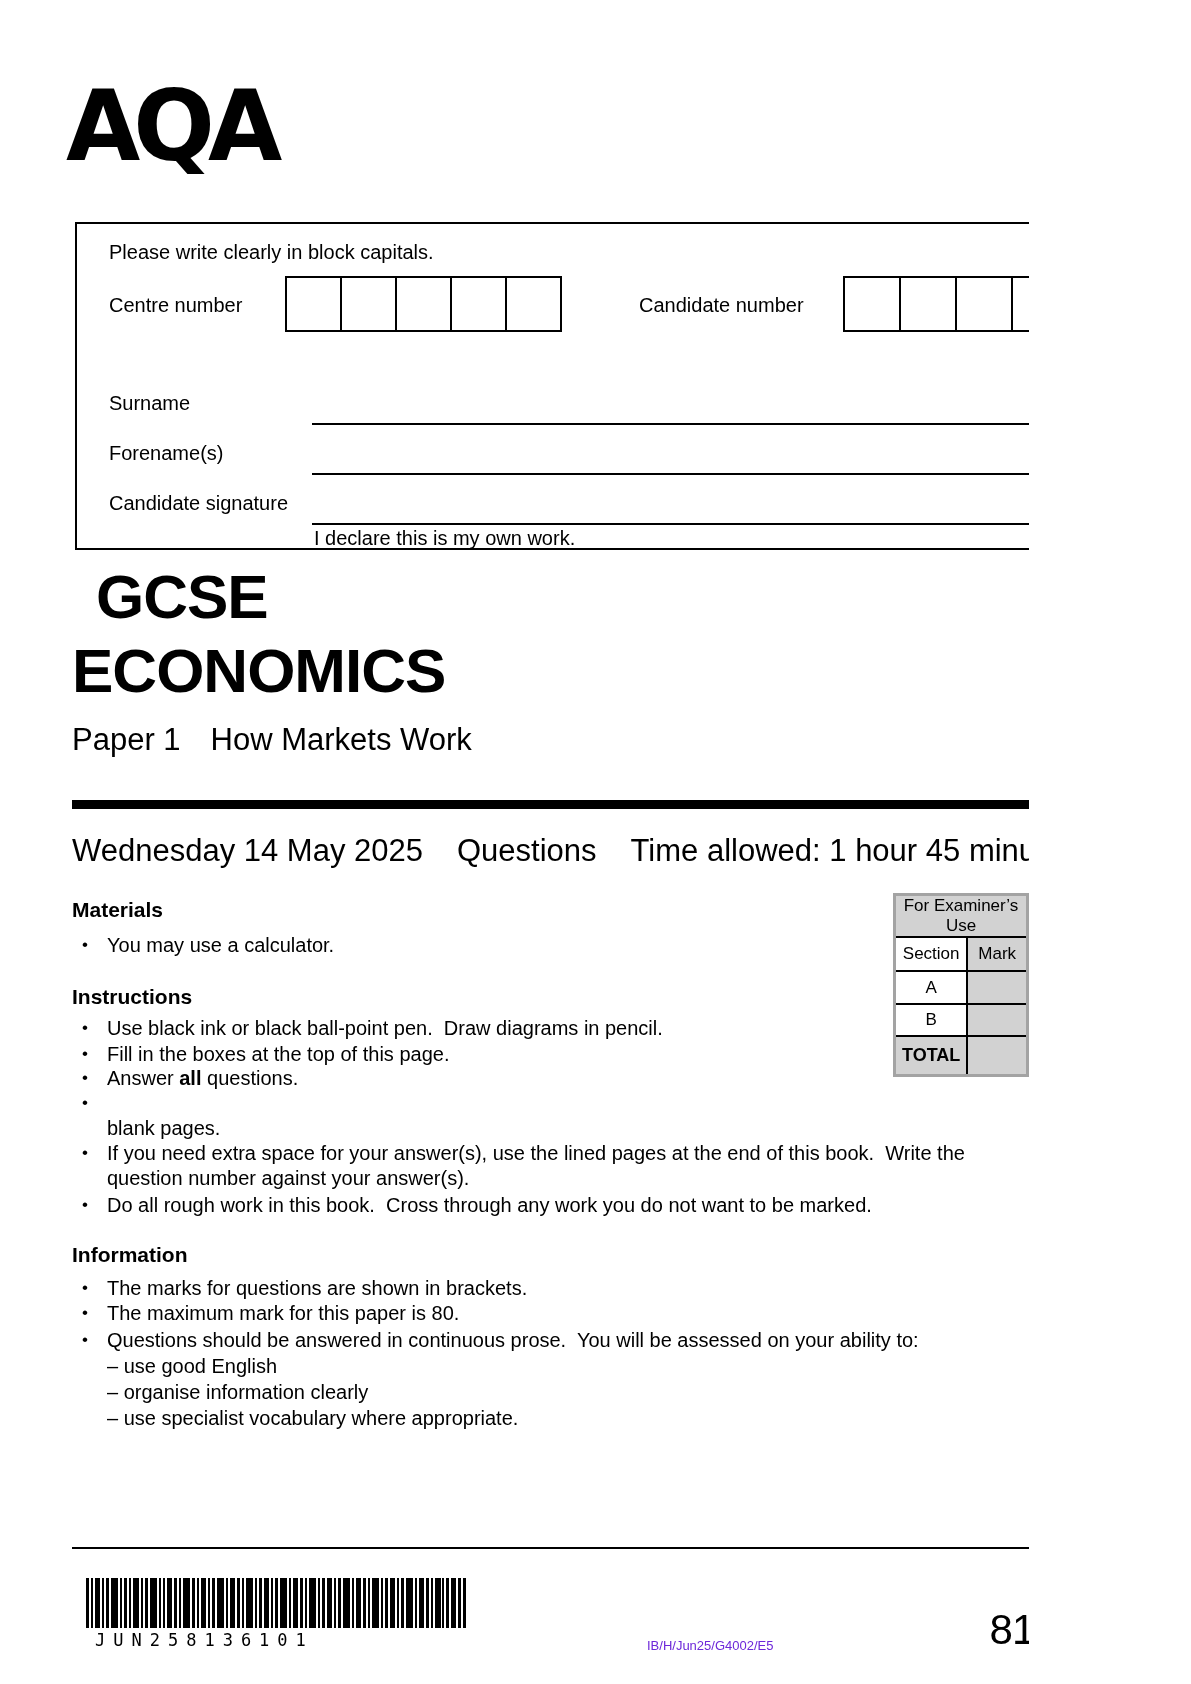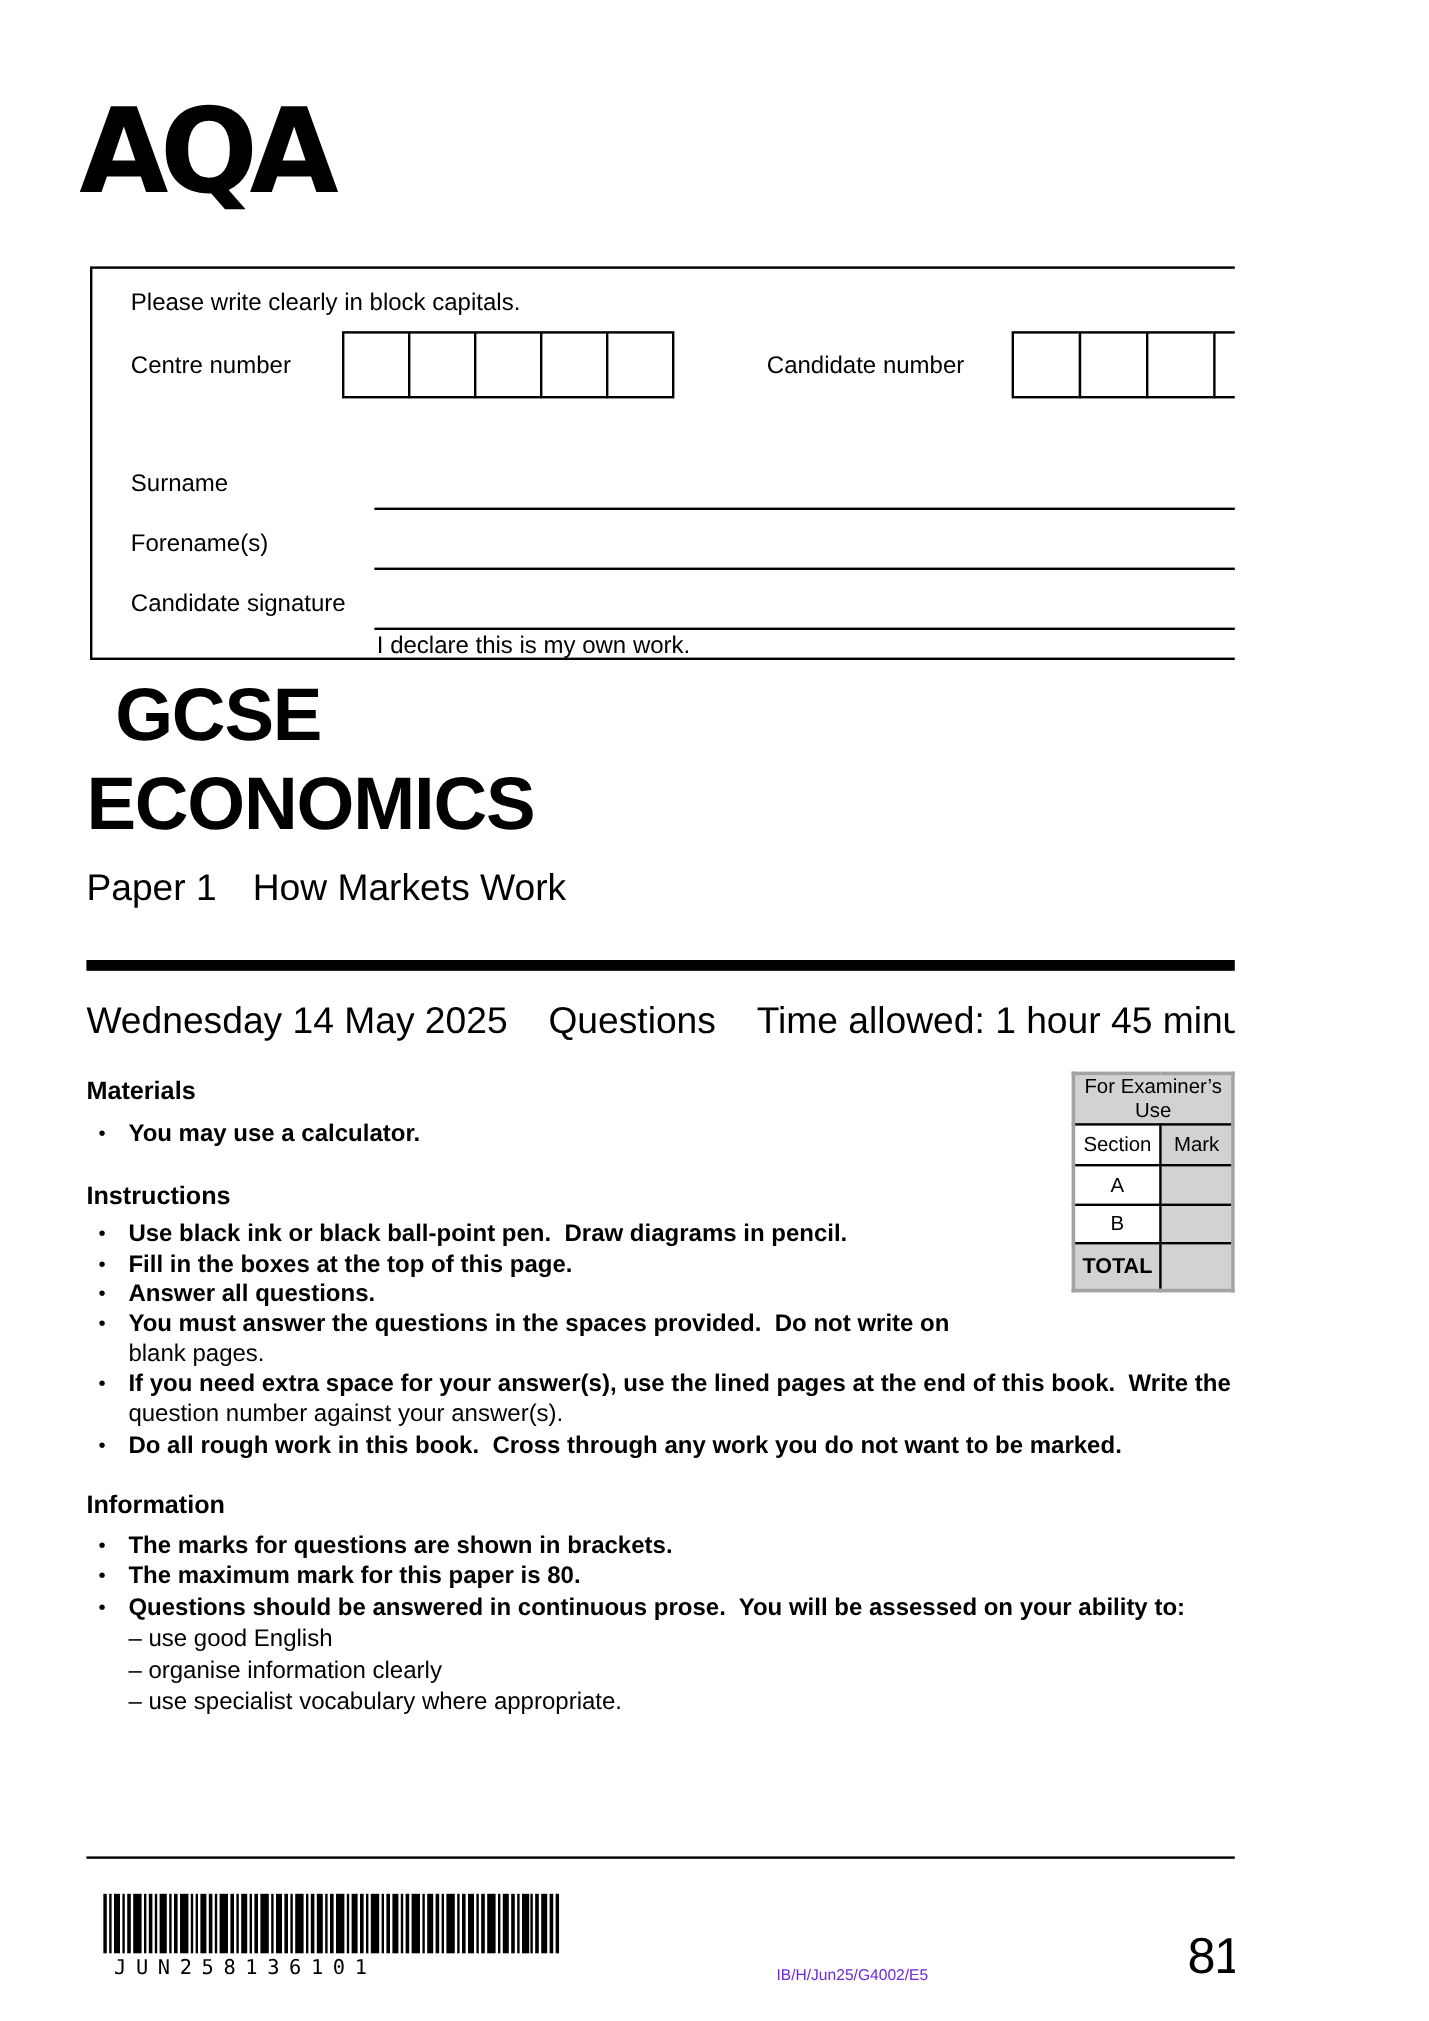--- a/index.html
+++ b/index.html
@@ -36,21 +36,21 @@
   .exam-table .c2{ width:100px; }
   .exam-table .rh{ height:36px; } .exam-table .r1{ height:34px; }
   .exam-table .r2{ height:33px; } .exam-table .r3{ height:32px; }
   .exam-table .r4{ height:39px; }
   .exam-table td.shade{ background:var(--shade); }
   .exam-table .total{ font-weight:bold; font-size:18px;}
   
   .sect-h{ position:absolute; left:72px; font-size:21px; font-weight:bold;}
   .line{ position:absolute; left:82px; width:1030px; font-size:20px; line-height:24px; display:flex;}
   .line .bullet{ width:25px; font-size:17px; flex:0 0 25px;}
-  .bt{ white-space:pre-wrap;font-weight:bold; }
+  .bt{ white-space:pre-wrap; }
   .cont{ position:absolute; left:107px; font-size:20px; line-height:24px; white-space:pre-wrap;}
   
   .rule-thin{ left:72px; top:1547px; width:1047px; height:2px; background:#000;}
   .barcode{ left:86px; top:1578px; }
   .bardigits{ left:95px; top:1630px; font-family:"DejaVu Sans Mono", monospace; font-size:17px; letter-spacing:8px; white-space:pre;}
   .ibcode{ left:647px; top:1638px; font-size:13px; color:#6d28d9;}
   .bigcode{ left:930px; top:1606px; width:182px; text-align:right; font-size:42px; font-weight:500; letter-spacing:-1px;}
   .declare{ font-size:19px; }
 </style>
 </head>
@@ -145,21 +145,20 @@
   <div class="line" style="top:1042px;">
     <span class="bullet">•</span>
     <span class="bt">Fill in the boxes at the top of this page.</span>
   </div>
   <div class="line" style="top:1066px;">
     <span class="bullet">•</span>
     <span class="bt"><span>Answer </span><b>all</b><span> questions.</span></span>
   </div>
   <div class="line" style="top:1091px;">
     <span class="bullet">•</span>
-    <span class="bt">You must answer the questions in the spaces provided.  Do not write on</span>
   </div>
   <div class="cont" style="top:1116px;">blank pages.</div>
   <div class="line" style="top:1141px;">
     <span class="bullet">•</span>
     <span class="bt">If you need extra space for your answer(s), use the lined pages at the end of this book.  Write the</span>
   </div>
   <div class="cont" style="top:1166px;">question number against your answer(s).</div>
   <div class="line" style="top:1193px;">
     <span class="bullet">•</span>
     <span class="bt">Do all rough work in this book.  Cross through any work you do not want to be marked.</span>

